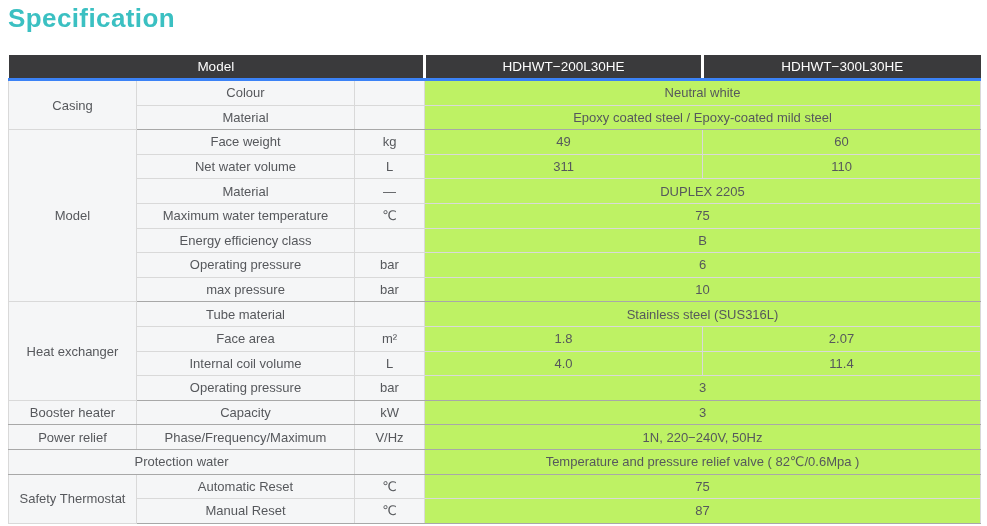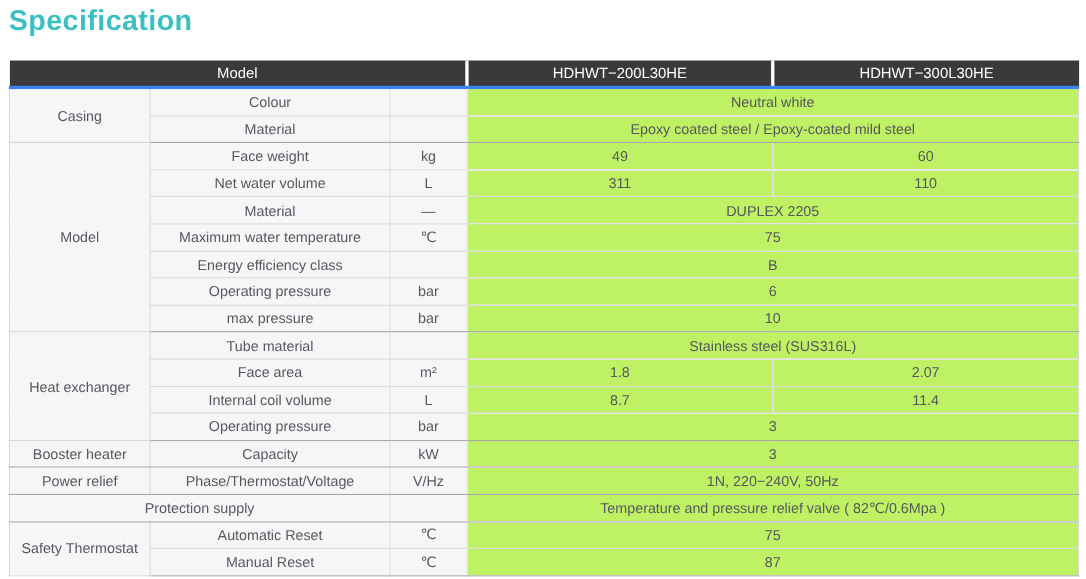--- a/index.html
+++ b/index.html
@@ -134,42 +134,42 @@
         </tr>
         <tr>
           <td class="prop">Face area</td>
           <td class="unit">m²</td>
           <td class="val">1.8</td>
           <td class="val">2.07</td>
         </tr>
         <tr>
           <td class="prop">Internal coil volume</td>
           <td class="unit">L</td>
-          <td class="val">8.7</td>
+          <td class="val">4.0</td>
           <td class="val">11.4</td>
         </tr>
         <tr class="section-end">
           <td class="prop">Operating pressure</td>
           <td class="unit">bar</td>
           <td class="val" colspan="2">3</td>
         </tr>
         <tr class="section-start section-end">
           <td class="cat" rowspan="1">Booster heater</td>
           <td class="prop">Capacity</td>
           <td class="unit">kW</td>
           <td class="val" colspan="2">3</td>
         </tr>
         <tr class="section-start section-end">
           <td class="cat" rowspan="1">Power relief</td>
-          <td class="prop">Phase/Thermostat/Voltage</td>
+          <td class="prop">Phase/Frequency/Maximum</td>
           <td class="unit">V/Hz</td>
           <td class="val" colspan="2">1N, 220−240V, 50Hz</td>
         </tr>
         <tr class="section-start section-end">
-          <td class="cat" colspan="2">Protection supply</td>
+          <td class="cat" colspan="2">Protection water</td>
           <td class="unit"></td>
           <td class="val" colspan="2">Temperature and pressure relief valve ( 82℃/0.6Mpa )</td>
         </tr>
         <tr class="section-start">
           <td class="cat" rowspan="2">Safety Thermostat</td>
           <td class="prop">Automatic Reset</td>
           <td class="unit">℃</td>
           <td class="val" colspan="2">75</td>
         </tr>
         <tr class="section-end">

